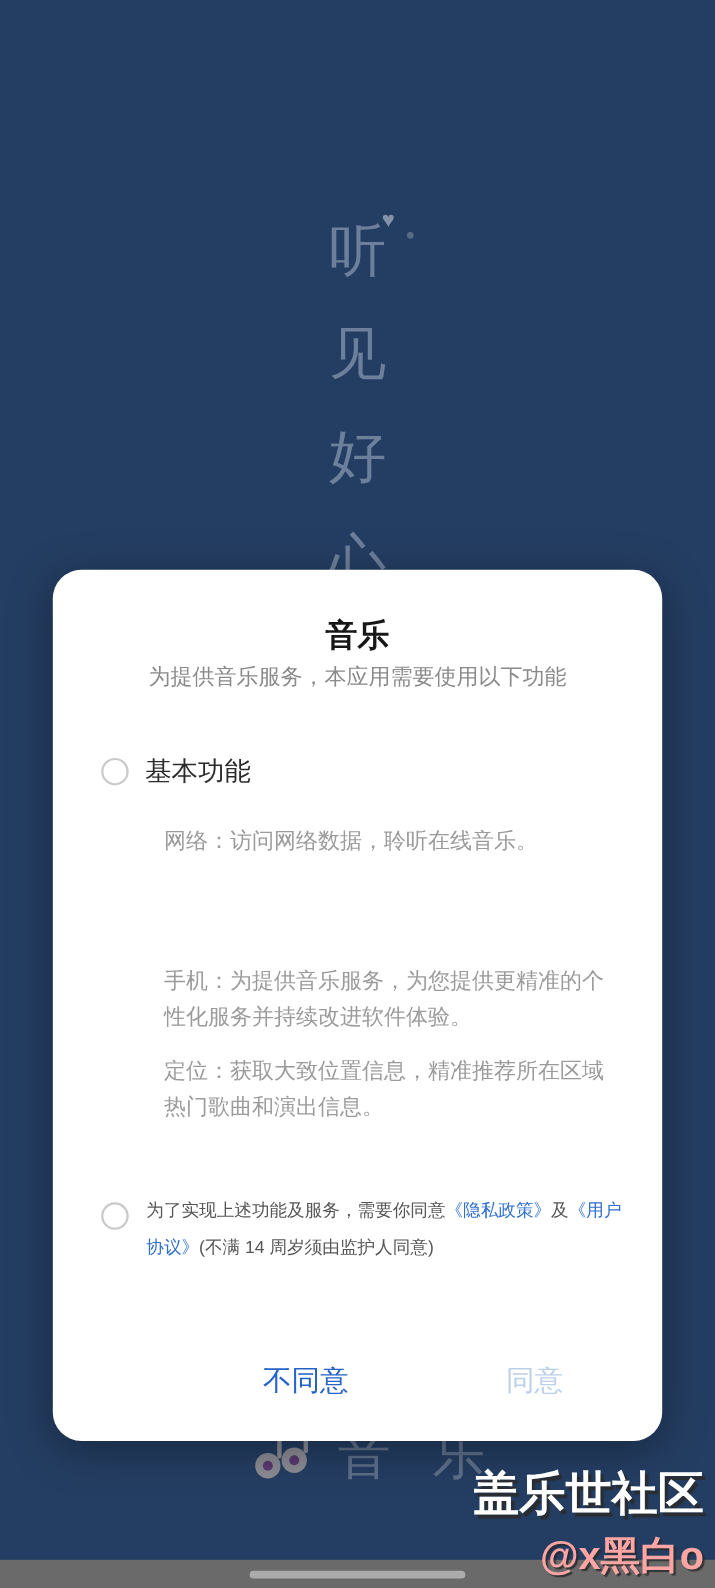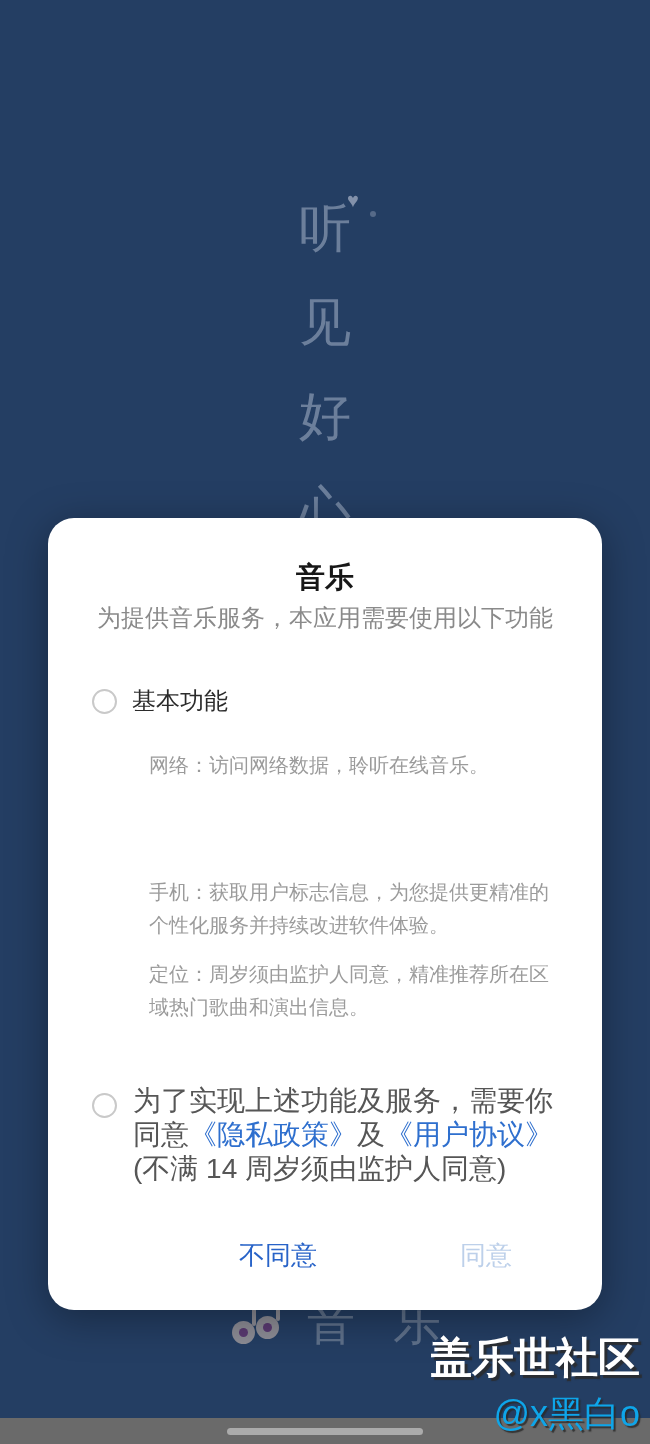--- a/index.html
+++ b/index.html
@@ -63,21 +63,21 @@
     background: #ffffff; border-radius: 26px;
     z-index: 5;
     box-shadow: 0 8px 40px rgba(0,0,0,0.35);
   }
   .dlg-title {
     position: absolute; top: 40px; left: 0; width: 100%;
     text-align: center; font-size: 29px; font-weight: 600; color: #171717;
   }
   .dlg-subtitle {
     position: absolute; top: 84px; left: 0; width: 100%;
-    text-align: center; font-size: 24px; color: #8a8a8a;
+    text-align: center; font-size: 20px; color: #8a8a8a;
   }
   .perm-row {
     position: absolute; left: 44px; right: 36px;
     display: flex; align-items: center; gap: 15px;
   }
   .radio {
     flex: 0 0 auto;
     width: 25px; height: 25px; border-radius: 50%;
     border: 2.5px solid #c9c9c9; background: transparent;
   }
@@ -85,21 +85,21 @@
   .perm-desc {
     position: absolute; left: 85px; right: 36px;
     font-size: 20px; line-height: 33px; color: #9b9b9b;
   }
   .perm-desc p { margin: 16px; }
 
   .agree-row { position: absolute; left: 44px; right: 36px; top: 566px; }
   .agree-radio { position: absolute; left: 0; top: 9px; }
   .agree-text {
     margin-left: 41px;
-    font-size: 28px; line-height: 34px; color: #565656;
+    font-size: 16px; line-height: 34px; color: #565656;
   }
   .link { color: #2e6fce; text-decoration: none; cursor: pointer; }
 
   .dlg-btn {
     position: absolute; top: 714px; height: 46px;
     display: flex; align-items: center; justify-content: center;
     font-size: 26px; background: transparent; border: none; cursor: pointer;
     font-family: inherit;
   }
   .btn-disagree { left: 155px; width: 150px; color: #2863c8; font-weight: 500; }
@@ -109,21 +109,21 @@
   .watermark {
     position: absolute; right: 10px; top: 1330px; z-index: 20;
     text-align: right;
   }
   .wm-line1 {
     font-size: 42px; font-weight: 700; color: #ffffff;
     text-shadow: 3px 3px 1px rgba(42,42,42,0.85);
   }
   .wm-line2 {
     margin-top: 4px;
-    font-size: 36px; font-weight: 400; color: #0ea5e9;
+    font-size: 36px; font-weight: 700; color: #fca5a5;
     text-shadow: 2px 2px 1px rgba(42,42,42,0.85);
   }
 
   
   .nav-bar {
     position: absolute; left: 0; bottom: 0; width: 100%; height: 26px;
     background: #6a6a6a; z-index: 15;
   }
   .home-indicator {
     position: absolute; left: 50%; top: 10px; transform: translateX(-50%);
@@ -162,22 +162,22 @@
 
   <div class="perm-row" style="top:167px;">
     <span class="radio"></span>
     <span class="perm-label">基本功能</span>
   </div>
   <div class="perm-desc" style="top:215px;">
     <p>网络：访问网络数据，聆听在线音乐。</p>
   </div>
 
   <div class="perm-desc" style="top:342px;">
-    <p>手机：获取用户标志信息，为您提供更精准的个性化服务并持续改进软件体验。</p>
-    <p>定位：周岁须由监护人同意，精准推荐所在区域热门歌曲和演出信息。</p>
+    <p>手机：为提供音乐服务，为您提供更精准的个性化服务并持续改进软件体验。</p>
+    <p>定位：获取大致位置信息，精准推荐所在区域热门歌曲和演出信息。</p>
   </div>
 
   <div class="agree-row">
     <span class="radio agree-radio"></span>
     <div class="agree-text"><span>为了实现上述功能及服务，需要你同意</span><a class="link">《隐私政策》</a><span>及</span><a class="link">《用户协议》</a><span>(不满 14 周岁须由监护人同意)</span></div>
   </div>
 
   <button class="dlg-btn btn-agree">同意</button>
   <button class="dlg-btn btn-disagree">不同意</button>
 </div>

